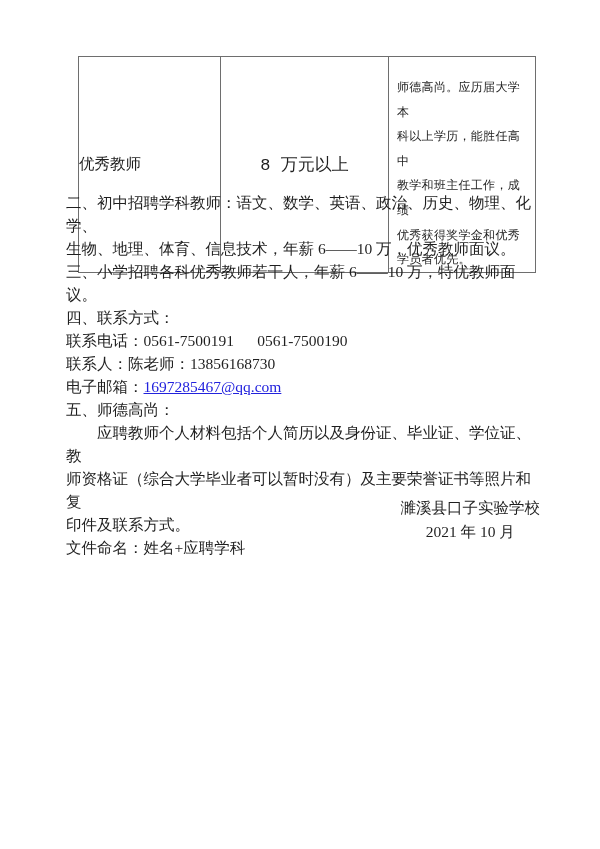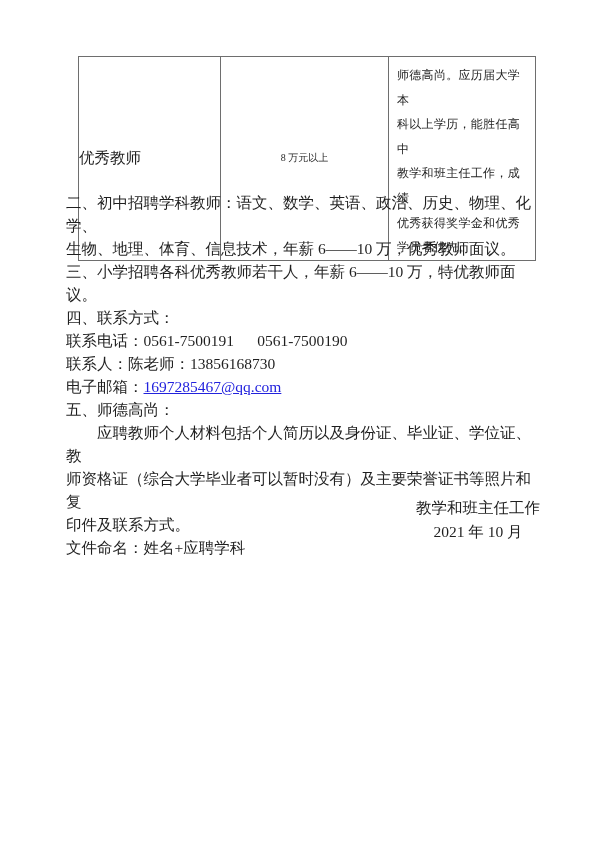--- a/index.html
+++ b/index.html
@@ -27,27 +27,27 @@
     width: 432px;
     height: 131px;
     border-collapse: collapse;
     table-layout: fixed;
   }
   .doc-table td {
     border: 1px solid var(--border-color);
     vertical-align: middle;
   }
   .doc-table td.c1 { width: 142px; text-align: left; font-size: 15.5px; }
-  .doc-table td.c2 { width: 168px; text-align: center; font-size: 10px; }
+  .doc-table td.c2 { width: 168px; text-align: center; font-size: 17px; font-family: Liberation Mono, monospace; }
   .doc-table td.c3 {
     width: 147px;
     vertical-align: top;
     font-size: 12px;
     line-height: 24.6px;
-    padding: 6px 4px 0 8px;
+    padding: 18px 4px 0 8px;
     letter-spacing: 0.3px;
   }
   
   .body-text {
     position: absolute;
     left: 66px;
     top: 191px;
     width: 480px;
     font-size: 15.5px;
     line-height: 23px;
@@ -98,17 +98,17 @@
       <div class="line"><span>联系人：陈老师：13856168730</span></div>
       <div class="line"><span>电子邮箱：</span><a class="email-link" href="#">1697285467@qq.com</a></div>
       <div class="line"><span class="bold">五、师德高尚：</span></div>
       <div class="line"><span>　　应聘教师个人材料包括个人简历以及身份证、毕业证、学位证、教</span></div>
       <div class="line"><span>师资格证（综合大学毕业者可以暂时没有）及主要荣誉证书等照片和复</span></div>
       <div class="line"><span>印件及联系方式。</span></div>
       <div class="line"><span>文件命名：姓名+应聘学科</span></div>
     </div>
 
   <div class="signature">
-    <div>教学和班主任工作</div>
+    <div>濉溪县口子实验学校</div>
     <div>2021 年 10 月</div>
   </div>
 
 </div>
 
 </body></html>

